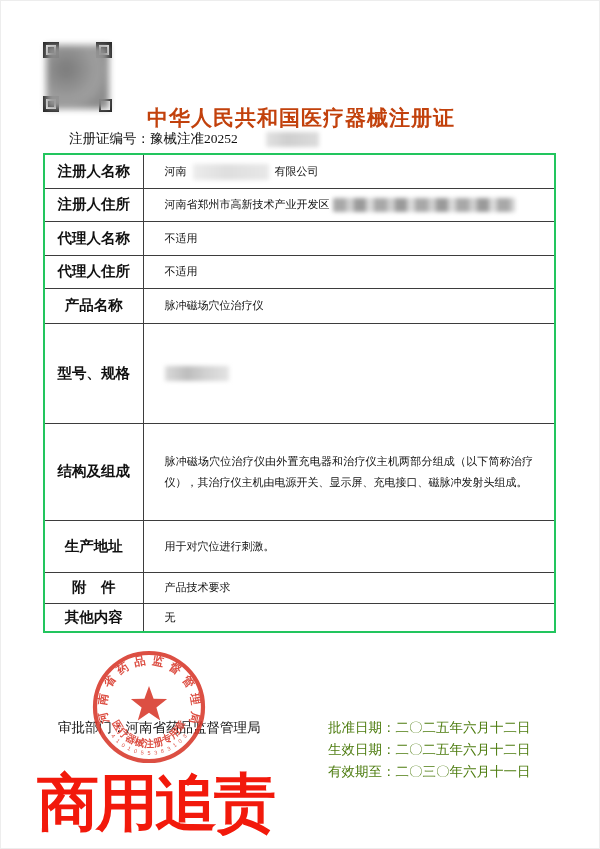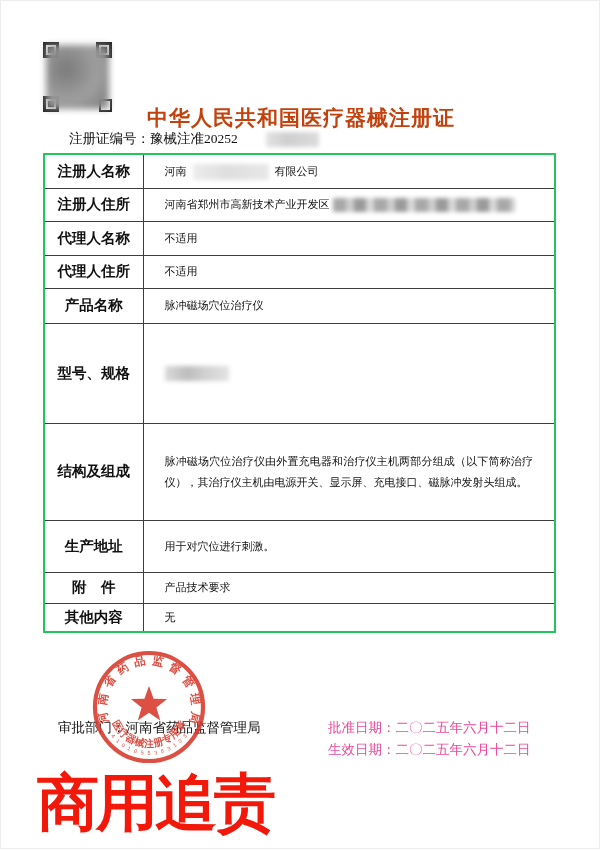--- a/index.html
+++ b/index.html
@@ -59,21 +59,21 @@
   tr.r10 { height:31px; } tr.r11 { height:29px;margin-left:43px; } tr.r12 { height:41px; }
   .redact-name { width:76px; height:16px; margin:0 6px; background:linear-gradient(90deg,#ececec,#dedede 45%,#e8e8e8); }
   .redact-addr {
     width:182px; height:14px; margin-left:3px;
     background:repeating-linear-gradient(90deg,#a8a8a8 0 13px,#cdcdcd 13px 21px,#9a9a9a 21px 33px,#d8d8d8 33px 41px);
   }
   .redact-model { width:64px; height:15px; background:linear-gradient(90deg,#dadada,#bdbdbd 35%,#d2d2d2 65%,#e3e3e3); }
 
   
   .approval { position:absolute; left:57px; top:718px; font-size:13.5px; color:#111; }
-  .dates { position:absolute; left:327px; top:716px; font-size:13.5px; color:#ec4899; }
+  .dates { position:absolute; left:327px; top:716px; font-size:13.5px; color:#4d7c0f; }
   .dates .line { height:22px; line-height:22px; white-space:nowrap; }
 
   
   .seal { position:absolute; left:90px; top:648px; width:116px; height:116px; opacity:.88; z-index:5; pointer-events:none; }
   .seal text { fill:#d8372a; font-family:"Liberation Sans", sans-serif; font-weight:bold; }
   .seal .arc-top { font-size:11.5px; }
   .seal .arc-bottom { font-size:10px; }
   .seal .arc-num { font-size:5.5px; font-weight:normal; }
 
   
@@ -161,20 +161,23 @@
     <span>审批部门：</span><span>河南省药品监督管理局</span>
   </div>
 
   <div class="dates">
     <div class="line">
       <span>批准日期：</span><span>二〇二五年六月十二日</span>
     </div>
     <div class="line">
       <span>生效日期：</span><span>二〇二五年六月十二日</span>
     </div>
+    <div class="line">
+      <span>有效期至：</span><span>二〇三〇年六月十一日</span>
+    </div>
   </div>
 
   <svg class="seal" viewBox="0 0 116 116" xmlns="http://www.w3.org/2000/svg">
     <defs>
       <path id="arcTop" d="M 17.6,72.7 A 43,43 0 1 1 98.4,72.7" fill="none"></path>
       <path id="arcBottom" d="M 21,73 A 40,40 0 0 0 95,73" fill="none"></path>
       <path id="arcNum" d="M 14.4,78 A 48,48 0 0 0 101.6,78" fill="none"></path>
     </defs>
     <circle cx="58" cy="58" r="54" fill="none" stroke="#d8372a" stroke-width="4.2"></circle>
     <polygon fill="#d8372a" points="58,37 53.4,49.7 39.9,50.1 50.6,58.4 46.8,71.4 58,63.8 69.2,71.4 65.4,58.4 76.1,50.1 62.6,49.7"></polygon>

